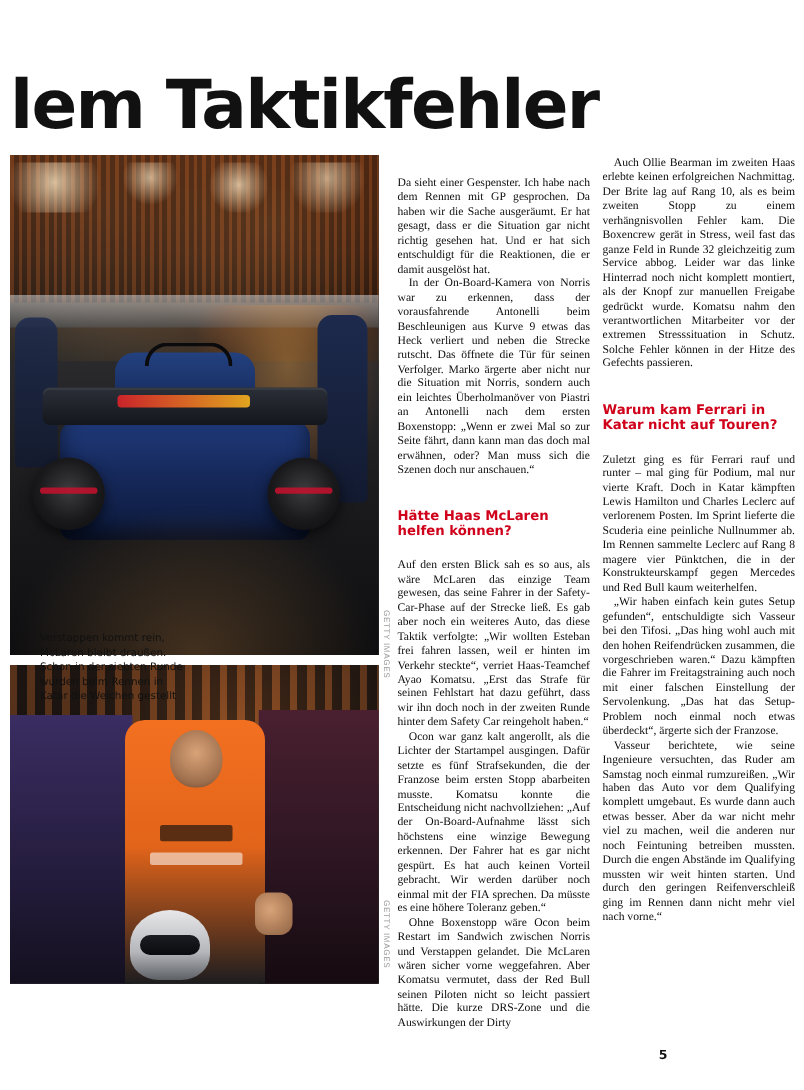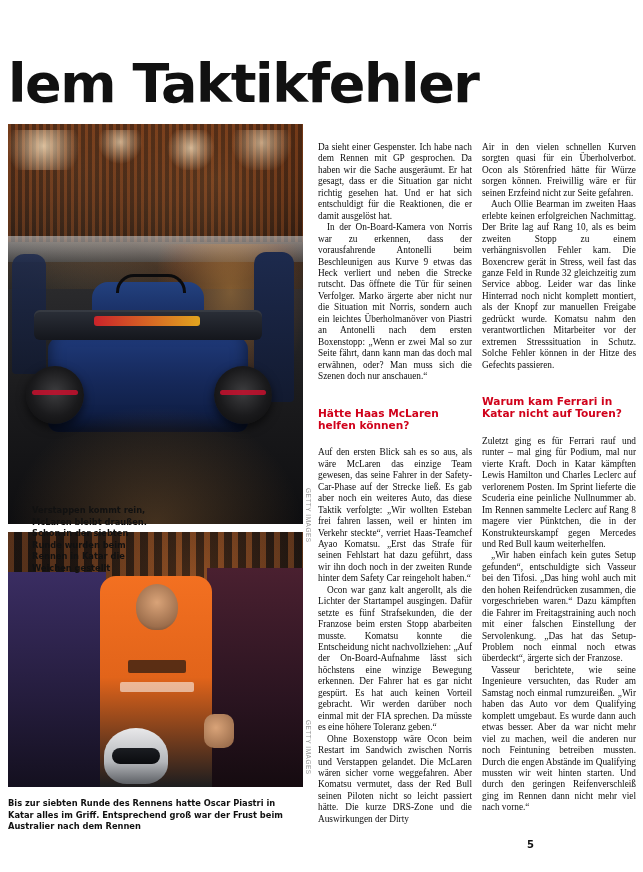--- a/index.html
+++ b/index.html
@@ -255,21 +255,21 @@
     writing-mode: vertical-rl;
     text-orientation: mixed;
     white-space: nowrap;
   }
   .credit-1 { left: 305px; top: 488px; }
   .credit-2 { left: 305px; top: 720px; }
 
   
   .caption {
     font-family: "DejaVu Sans", sans-serif;
-    font-weight: bold;
+    font-weight: normal;
     font-size: 8.3px;
     line-height: 11.6px;
     color: #111;
   }
   .cap-1 {
     position: absolute;
     left: 32px;
     top: 505px;
     width: 120px;
   }
@@ -365,33 +365,31 @@
       <div class="p2-helmet"></div>
       <div class="p2-helmet-visor"></div>
       <div class="p2-hand"></div>
     </div>
   </div>
 
   <div class="credit credit-1">GETTY IMAGES</div>
   <div class="credit credit-2">GETTY IMAGES</div>
 
   <div class="caption cap-1">Verstappen kommt rein, McLaren bleibt draußen. Schon in der siebten Runde wurden beim Rennen in Katar die Weichen gestellt</div>
-  <div class="caption cap-2">Bis zur siebten Runde des Rennens hatte Oscar Piastri in Katar alles im Griff. Entsprechend groß war der Frust beim Australier nach dem Rennen</div>
 
   <div class="col col-2">
     <p class="noindent">Da sieht einer Gespenster. Ich habe nach dem Rennen mit GP gesprochen. Da haben wir die Sache ausgeräumt. Er hat gesagt, dass er die Situation gar nicht richtig gesehen hat. Und er hat sich entschuldigt für die Reaktionen, die er damit ausgelöst hat.</p>
     <p>In der On-Board-Kamera von Norris war zu erkennen, dass der vorausfahrende Antonelli beim Beschleunigen aus Kurve 9 etwas das Heck verliert und neben die Strecke rutscht. Das öffnete die Tür für seinen Verfolger. Marko ärgerte aber nicht nur die Situation mit Norris, sondern auch ein leichtes Überholmanöver von Piastri an Antonelli nach dem ersten Boxenstopp: „Wenn er zwei Mal so zur Seite fährt, dann kann man das doch mal erwähnen, oder? Man muss sich die Szenen doch nur anschauen.“</p>
     <div class="subhead">Hätte Haas McLaren helfen können?</div>
     <p class="noindent">Auf den ersten Blick sah es so aus, als wäre McLaren das einzige Team gewesen, das seine Fahrer in der Safety-Car-Phase auf der Strecke ließ. Es gab aber noch ein weiteres Auto, das diese Taktik verfolgte: „Wir wollten Esteban frei fahren lassen, weil er hinten im Verkehr steckte“, verriet Haas-Teamchef Ayao Komatsu. „Erst das Strafe für seinen Fehlstart hat dazu geführt, dass wir ihn doch noch in der zweiten Runde hinter dem Safety Car reingeholt haben.“</p>
     <p>Ocon war ganz kalt angerollt, als die Lichter der Startampel ausgingen. Dafür setzte es fünf Strafsekunden, die der Franzose beim ersten Stopp abarbeiten musste. Komatsu konnte die Entscheidung nicht nachvollziehen: „Auf der On-Board-Aufnahme lässt sich höchstens eine winzige Bewegung erkennen. Der Fahrer hat es gar nicht gespürt. Es hat auch keinen Vorteil gebracht. Wir werden darüber noch einmal mit der FIA sprechen. Da müsste es eine höhere Toleranz geben.“</p>
     <p>Ohne Boxenstopp wäre Ocon beim Restart im Sandwich zwischen Norris und Verstappen gelandet. Die McLaren wären sicher vorne weggefahren. Aber Komatsu vermutet, dass der Red Bull seinen Piloten nicht so leicht passiert hätte. Die kurze DRS-Zone und die Auswirkungen der Dirty</p>
   </div>
 
   <div class="col col-3">
-    <p class="noindent">Air in den vielen schnellen Kurven sorgten quasi für ein Überholverbot. Ocon als Störenfried hätte für Würze sorgen können. Freiwillig wäre er für seinen Erzfeind nicht zur Seite gefahren.</p>
     <p>Auch Ollie Bearman im zweiten Haas erlebte keinen erfolgreichen Nachmittag. Der Brite lag auf Rang 10, als es beim zweiten Stopp zu einem verhängnisvollen Fehler kam. Die Boxencrew gerät in Stress, weil fast das ganze Feld in Runde 32 gleichzeitig zum Service abbog. Leider war das linke Hinterrad noch nicht komplett montiert, als der Knopf zur manuellen Freigabe gedrückt wurde. Komatsu nahm den verantwortlichen Mitarbeiter vor der extremen Stresssituation in Schutz. Solche Fehler können in der Hitze des Gefechts passieren.</p>
     <div class="subhead">Warum kam Ferrari in Katar nicht auf Touren?</div>
     <p class="noindent">Zuletzt ging es für Ferrari rauf und runter – mal ging für Podium, mal nur vierte Kraft. Doch in Katar kämpften Lewis Hamilton und Charles Leclerc auf verlorenem Posten. Im Sprint lieferte die Scuderia eine peinliche Nullnummer ab. Im Rennen sammelte Leclerc auf Rang 8 magere vier Pünktchen, die in der Konstrukteurskampf gegen Mercedes und Red Bull kaum weiterhelfen.</p>
     <p>„Wir haben einfach kein gutes Setup gefunden“, entschuldigte sich Vasseur bei den Tifosi. „Das hing wohl auch mit den hohen Reifendrücken zusammen, die vorgeschrieben waren.“ Dazu kämpften die Fahrer im Freitagstraining auch noch mit einer falschen Einstellung der Servolenkung. „Das hat das Setup-Problem noch einmal noch etwas überdeckt“, ärgerte sich der Franzose.</p>
     <p>Vasseur berichtete, wie seine Ingenieure versuchten, das Ruder am Samstag noch einmal rumzureißen. „Wir haben das Auto vor dem Qualifying komplett umgebaut. Es wurde dann auch etwas besser. Aber da war nicht mehr viel zu machen, weil die anderen nur noch Feintuning betreiben mussten. Durch die engen Abstände im Qualifying mussten wir weit hinten starten. Und durch den geringen Reifenverschleiß ging im Rennen dann nicht mehr viel nach vorne.“</p>
   </div>
 
   <div class="pagenum">5</div>
 
 </div>

